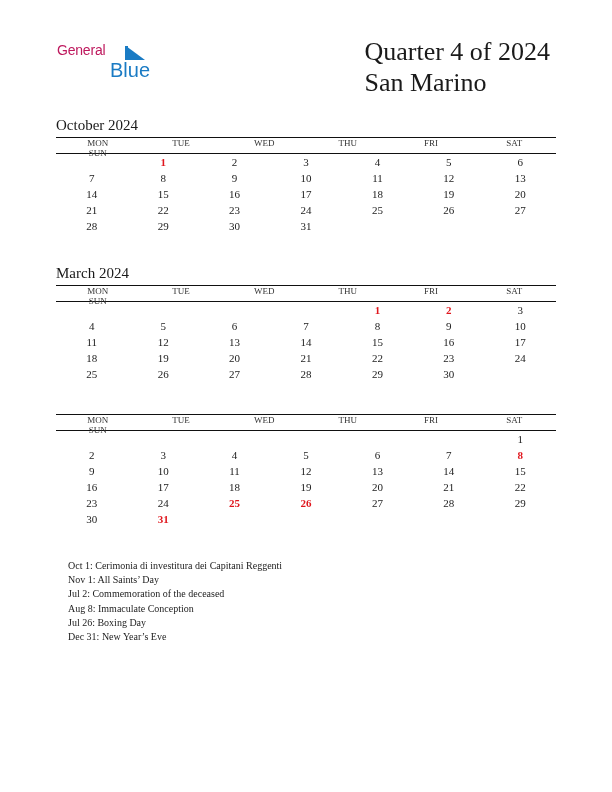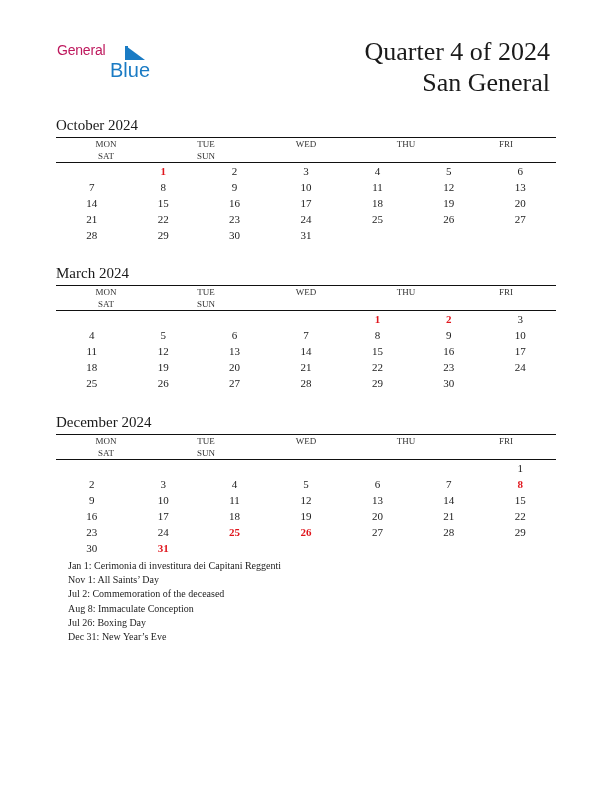--- a/index.html
+++ b/index.html
@@ -5,46 +5,46 @@
     * { margin: 0; padding: 0; box-sizing: border-box; }
     html, body { width: 612px; height: 792px; background: #ffffff; }
     body { position: relative; font-family: "DejaVu Serif", "Liberation Serif", serif; color: #222; overflow: hidden; }
 
     .logo { position: absolute; left: 57px; top: 42px; width: 100px; height: 40px; }
     .logo .general { position: absolute; left: 0; top: 0; font-family: "Liberation Sans", sans-serif; font-size: 14px; color: #be185d; letter-spacing: -0.2px; }
     .logo .blue { position: absolute; left: 53px; top: 17px; font-family: "Liberation Sans", sans-serif; font-size: 20px; color: #1a7bc4; }
     .logo .tri { position: absolute; left: 69px; top: 4px; width: 0; height: 0; border-left: 19px solid #1a7bc4; border-top: 14px solid transparent; }
     .logo .bar { position: absolute; left: 68px; top: 4px; width: 3px; height: 14px; background: #1a7bc4; }
 
-    .title { position: absolute; right: 62px; top: 36px; text-align: right; font-family: "Liberation Serif", serif; font-size: 26px; line-height: 31px; color: #1a1a1a; }
+    .title { position: absolute; right: 62px; top: 36px; text-align: left; font-family: "Liberation Serif", serif; font-size: 26px; line-height: 31px; color: #1a1a1a; }
 
     .month { position: absolute; left: 56px; width: 500px; }
     .month-title { text-align: left; font-family: "Liberation Serif", serif; font-size: 15px; color: #1a1a1a; height: 20px; line-height: 20px; }
-    .hdr { display: grid; grid-template-columns: repeat(5, 1fr); border-top: 1.5px solid #111; border-bottom: 1.5px solid #111; height: 26px; align-items: center; margin-top: 2px; }
+    .hdr { display: grid; grid-template-columns: repeat(6, 1fr); border-top: 1.5px solid #111; border-bottom: 1.5px solid #111; height: 17px; align-items: center; margin-top: 2px; }
     .hdr span { text-align: center; font-family: "Liberation Serif", serif; font-size: 9px; color: #333; }
     .grid { display: grid; grid-template-columns: repeat(7, 1fr); }
     .grid span { text-align: center; font-family: "Liberation Serif", serif; font-size: 11px; height: 16px; line-height: 16px; color: #222; }
     .grid span.hol { color: #e0161d; font-weight: bold; }
 
     .holidays { position: absolute; left: 68px; top: 559px; font-family: "Liberation Serif", serif; font-size: 10px; color: #222; }
     .holidays div { height: 14.2px; line-height: 14.2px; }
   </style>
 </head>
 <body>
 
 <div class="logo">
   <span class="general">General</span>
   <span class="bar"></span>
   <span class="tri"></span>
   <span class="blue">Blue</span>
 </div>
 
 <div class="title">
   <div>Quarter 4 of 2024</div>
-  <div>San General</div>
+  <div>San Marino</div>
 </div>
 
 <div class="month" style="top:115px;">
   <div class="month-title">October 2024</div>
   <div class="hdr">
       <span>MON</span>
       <span>TUE</span>
       <span>WED</span>
       <span>THU</span>
       <span>FRI</span>
@@ -134,21 +134,20 @@
       <span>26</span>
       <span>27</span>
       <span>28</span>
       <span>29</span>
       <span>30</span>
       <span></span>
     </div>
 </div>
 
 <div class="month" style="top:412px;">
-  <div class="month-title">December 2024</div>
   <div class="hdr">
       <span>MON</span>
       <span>TUE</span>
       <span>WED</span>
       <span>THU</span>
       <span>FRI</span>
       <span>SAT</span>
       <span>SUN</span>
     </div>
   <div class="grid">
@@ -191,19 +190,19 @@
       <span class="hol" style="color: rgb(224, 22, 29);">31</span>
       <span></span>
       <span></span>
       <span></span>
       <span></span>
       <span></span>
     </div>
 </div>
 
 <div class="holidays">
-    <div>Jan 1: Cerimonia di investitura dei Capitani Reggenti</div>
+    <div>Oct 1: Cerimonia di investitura dei Capitani Reggenti</div>
     <div>Nov 1: All Saints’ Day</div>
     <div>Jul 2: Commemoration of the deceased</div>
     <div>Aug 8: Immaculate Conception</div>
     <div>Jul 26: Boxing Day</div>
     <div>Dec 31: New Year’s Eve</div>
   </div>
 
 </body></html>

